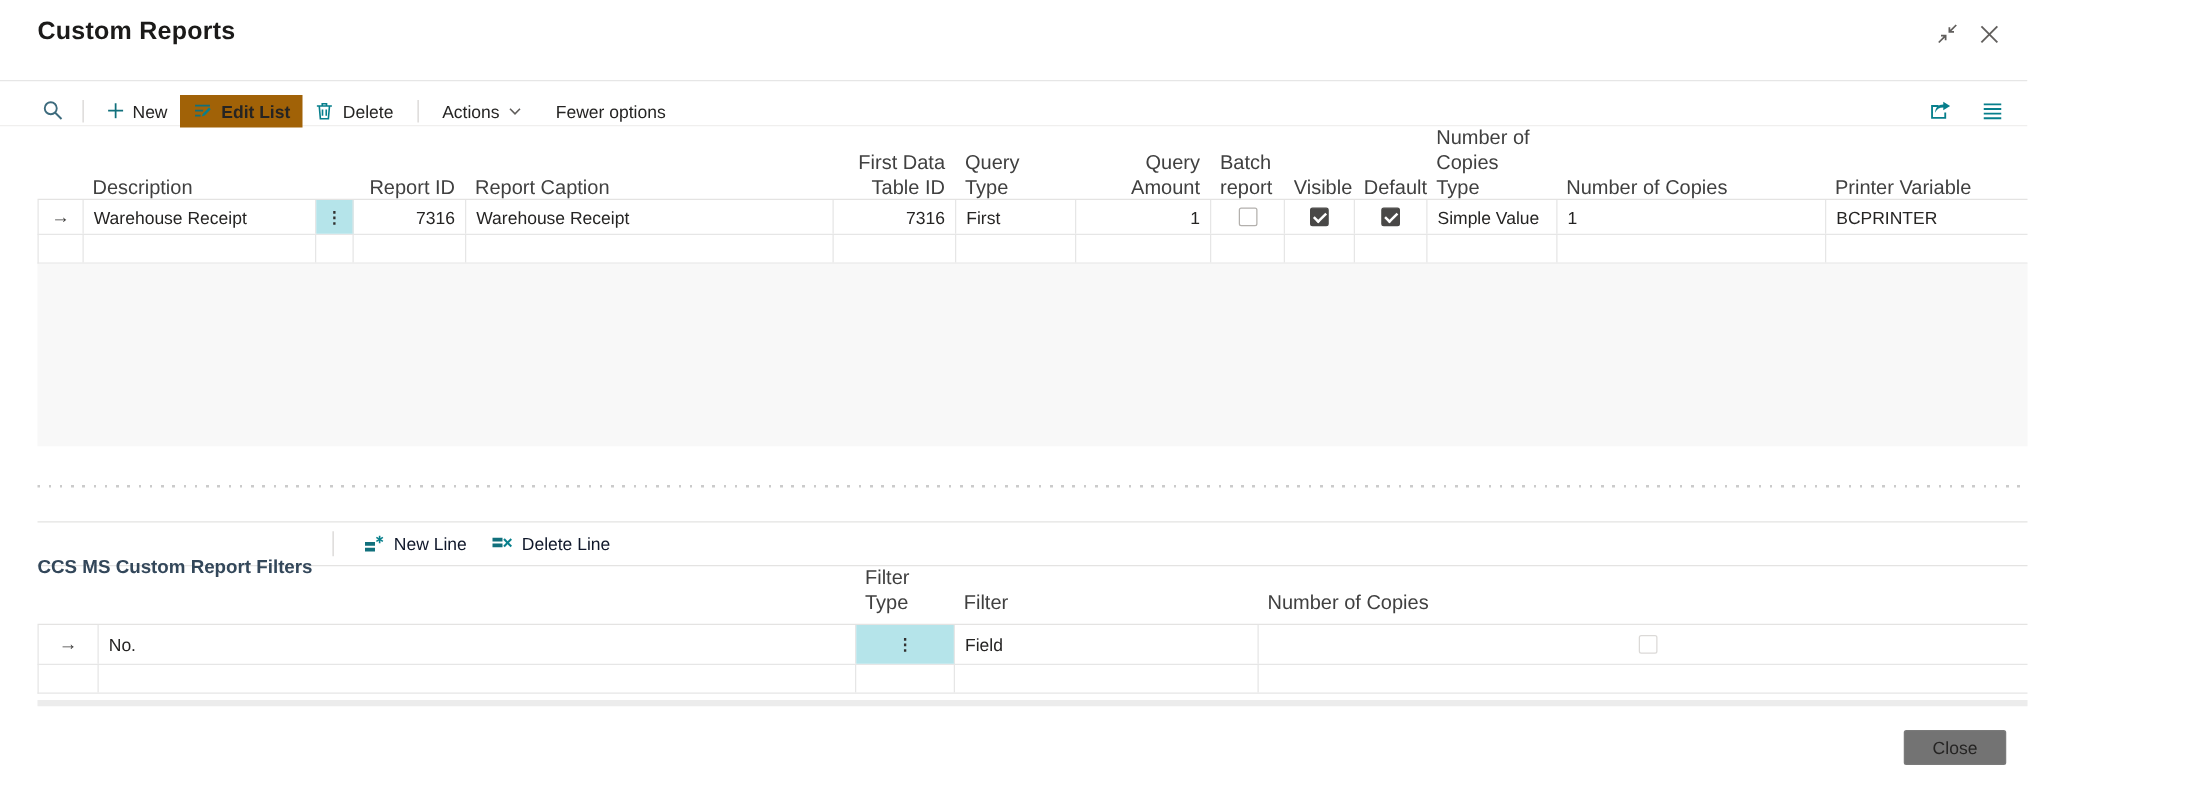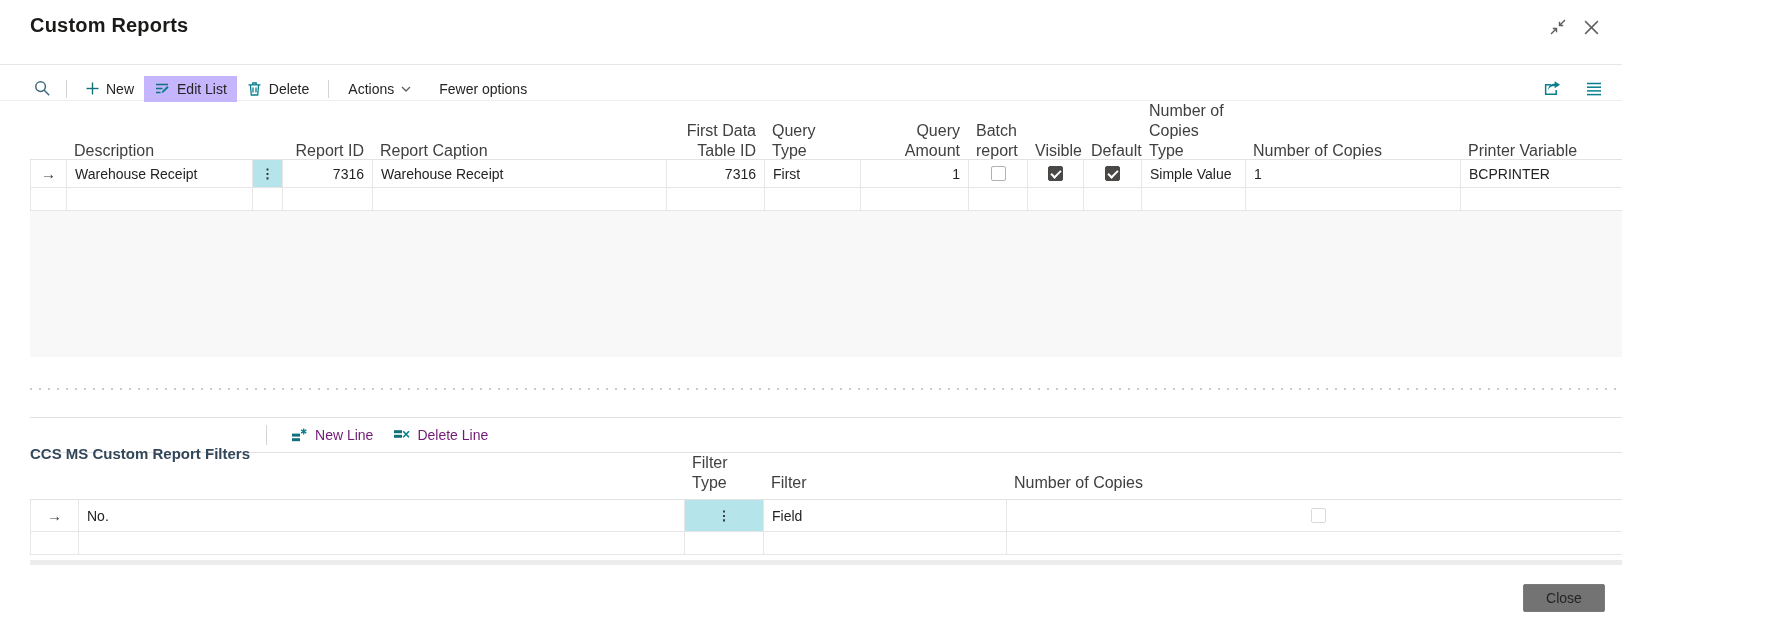--- a/index.html
+++ b/index.html
@@ -9,21 +9,21 @@
   
   .page-title { position:absolute; left:30px; top:14px; font-size:20px; font-weight:bold; color:#1b1a19; letter-spacing:.2px; }
   .win-icons { position:absolute; right:22px; top:18px; display:flex; gap:16px; align-items:center; }
   .win-icons svg { cursor:pointer; }
 
   
   .toolbar { position:absolute; left:0; right:0; top:64px; height:37px;
              border-top:1px solid #e6e6e6; border-bottom:1px solid #f0efee;
              display:flex; align-items:center; padding:12px 20px 0 28px; font-size:14px; }
   .tb-item { display:flex; align-items:center; gap:7px; padding:5px 10px; cursor:pointer; white-space:nowrap; color:#252423; }
-  .tb-item.selected { background:#c4b5fd; }
+  .tb-item.selected { background:#a16207;font-weight:bold; }
   .tb-sep { width:1px; height:18px; background:#d6d4d2; margin:0 9px; }
   .tb-right { margin-left:auto; display:flex; align-items:center; gap:24px; }
   .tb-right svg { cursor:pointer; }
   .search-btn { padding:5px 6px; cursor:pointer; display:flex; }
 
   
   .grid-wrap { position:absolute; left:30px; width:1718px; }
   .mgrid { display:grid; grid-template-columns:36px 186px 30px 90px 294px 98px 96px 108px 59px 56px 58px 104px 215px 288px; }
   .sgrid { display:grid; grid-template-columns:48px 606px 79px 243px 624px 118px; }
 
@@ -56,21 +56,21 @@
   
   .dotted-sep { position:absolute; left:30px; width:1718px; top:388px; height:2px;
                 background:repeating-linear-gradient(90deg,#cbcbcb 0 2px,transparent 2px 9px); }
 
   
   .section-bar { position:absolute; left:30px; width:1718px; top:417px; height:36px;
                  border-top:1px solid #e4e3e2; border-bottom:1px solid #e4e3e2;
                  display:flex; align-items:center; }
   .section-title { font-size:15px; font-weight:bold; color:#33475a; padding-right:16px; white-space:nowrap;margin-top:36px; }
   .section-sep { width:1px; height:20px; background:#d6d4d2; margin-right:14px; }
-  .sec-btn { display:flex; align-items:center; gap:7px; font-size:14px; color:#701a75; padding:4px 10px; cursor:pointer; white-space:nowrap; }
+  .sec-btn { display:flex; align-items:center; gap:7px; font-size:14px; color:#0f172a; padding:4px 10px; cursor:pointer; white-space:nowrap; }
   .section-bar .share-right { margin-left:auto; margin-right:4px; display:flex; cursor:pointer; }
 
   .hscrollbar { position:absolute; left:30px; width:1718px; top:560px; height:5px; background:#ececec; }
 
   
   .close-btn { position:absolute; right:17px; top:584px; width:82px; height:28px;
                background:#737373; border:1px solid #7a7a7a; border-radius:2px;
                font-size:14px; font-family:"Liberation Sans",sans-serif; color:#252423; cursor:pointer; }
 </style>
 </head>

